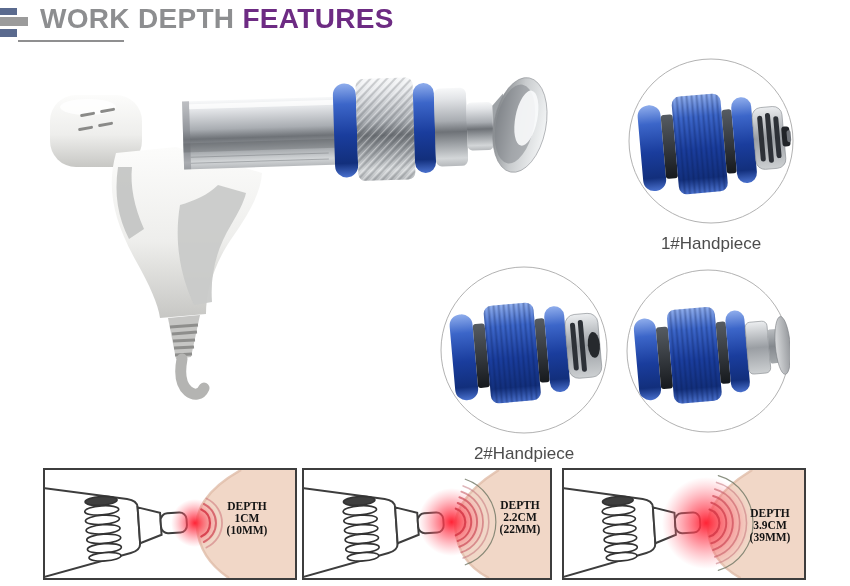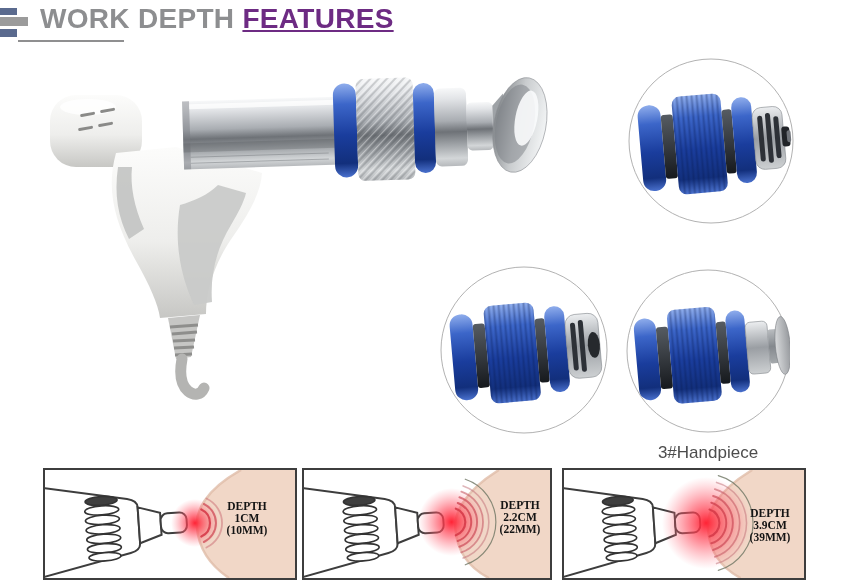--- a/index.html
+++ b/index.html
@@ -11,21 +11,21 @@
     font-family:"Liberation Sans","DejaVu Sans",sans-serif;
   }
   
   .hdr-icon { position:absolute; left:0; top:6px; width:30px; height:36px; }
   .hdr-icon .b1 { position:absolute; left:0; top:2px;  width:17px; height:7px; background:#5a6a8e; }
   .hdr-icon .b2 { position:absolute; left:0; top:11px; width:28px; height:9px; background:#9b9b9b; }
   .hdr-icon .b3 { position:absolute; left:0; top:23px; width:17px; height:8px; background:#5a6a8e; }
   .title { position:absolute; left:40px; top:3px; margin:0;
     font-size:28px; font-weight:bold; letter-spacing:.3px; white-space:nowrap;
     color:var(--title-gray,#8d8e90); }
-  .title .accent { color:var(--accent-purple,#6d2b83);text-decoration:underline; }
+  .title .accent { color:var(--accent-purple,#6d2b83); }
   .title-underline { position:absolute; left:18px; top:40px; width:106px; height:2px; background:#8f8f90; }
 
   
   .device-wrap { position:absolute; left:28px; top:55px; width:525px; height:345px; }
 
   
   .hp { position:absolute; margin:0; text-align:center; }
   .hp figcaption { margin-top:6px; font-size:17px; color:#4c4c4c; }
   #hp1 { left:628px; top:58px;  width:166px; }
   #hp2 { left:440px; top:266px; width:168px; }
@@ -180,20 +180,21 @@
     <rect x="96" y="53" width="10" height="64" rx="3" fill="url(#h1-dark)"></rect>
     <rect x="106" y="42" width="20" height="86" rx="10" fill="url(#h1-blue)"></rect>
     <rect x="126" y="54" width="30" height="62" rx="9" fill="url(#h1-chrome)" stroke="#83878c" stroke-width=".6"></rect>
     <rect x="131" y="62" width="5" height="46" rx="2.5" fill="#2d3137"></rect>
     <rect x="139" y="60" width="5" height="50" rx="2.5" fill="#2d3137"></rect>
     <rect x="147" y="64" width="5" height="42" rx="2.5" fill="#2d3137"></rect>
     <rect x="154" y="75" width="8" height="20" rx="3" fill="#212428"></rect>
     <rect x="159" y="79" width="4" height="12" rx="2" fill="#70747a"></rect>
   </g>
 </svg>
+<figcaption>1#Handpiece</figcaption>
 </figure>
 
 <figure class="hp" id="hp2">
 <svg viewBox="0 0 168 168" width="168" height="168">
   <defs>
     <linearGradient id="h2-blue" x1="0" y1="0" x2="0" y2="1">
       <stop offset="0" stop-color="#8fadec"></stop>
           <stop offset=".22" stop-color="#3c66c9"></stop>
       <stop offset=".55" stop-color="#1a3d9d"></stop>
           <stop offset=".85" stop-color="#122f7c"></stop>
@@ -219,20 +220,21 @@
     <rect x="47" y="37" width="50" height="98" rx="8" fill="url(#h2-blue)"></rect>
     <rect x="47" y="37" width="50" height="98" rx="8" fill="url(#h2-ribs)" opacity=".6"></rect>
     <rect x="97" y="54" width="10" height="64" rx="3" fill="url(#h2-dark)"></rect>
     <rect x="107" y="43" width="20" height="86" rx="10" fill="url(#h2-blue)"></rect>
     <rect x="127" y="53" width="33" height="64" rx="10" fill="url(#h2-chrome)" stroke="#83878c" stroke-width=".6"></rect>
     <rect x="132" y="61" width="5" height="48" rx="2.5" fill="#2d3137"></rect>
     <rect x="140" y="59" width="5" height="52" rx="2.5" fill="#2d3137"></rect>
     <ellipse cx="154" cy="85" rx="6" ry="13" fill="#26292d"></ellipse>
   </g>
 </svg>
+<figcaption>2#Handpiece</figcaption>
 </figure>
 
 <figure class="hp" id="hp3">
 <svg viewBox="0 0 164 164" width="164" height="164">
   <defs>
     <linearGradient id="h3-blue" x1="0" y1="0" x2="0" y2="1">
       <stop offset="0" stop-color="#8fadec"></stop>
           <stop offset=".22" stop-color="#3c66c9"></stop>
       <stop offset=".55" stop-color="#1a3d9d"></stop>
           <stop offset=".85" stop-color="#122f7c"></stop>
@@ -262,21 +264,20 @@
     <rect x="44" y="38" width="48" height="94" rx="8" fill="url(#h3-blue)"></rect>
     <rect x="44" y="38" width="48" height="94" rx="8" fill="url(#h3-ribs)" opacity=".6"></rect>
     <rect x="92" y="54" width="10" height="62" rx="3" fill="url(#h3-dark)"></rect>
     <rect x="102" y="44" width="19" height="82" rx="9.5" fill="url(#h3-blue)"></rect>
     <rect x="121" y="57" width="22" height="52" rx="5" fill="url(#h3-chrome)" stroke="#83878c" stroke-width=".6"></rect>
     <rect x="143" y="66" width="11" height="34" rx="2" fill="url(#h3-chrome)"></rect>
     <rect x="143" y="66" width="11" height="34" rx="2" fill="#5d6166" opacity=".35"></rect>
     <ellipse cx="157" cy="83" rx="7.5" ry="29" fill="url(#h3-disc)" stroke="#7a7e82" stroke-width=".6"></ellipse>
   </g>
 </svg>
-<figcaption>3#Handpiece</figcaption>
 </figure>
 
 <div class="panel" id="p1">
 <svg viewBox="0 0 250 108" preserveAspectRatio="none">
   <defs>
     <radialGradient id="p1-glow">
       <stop offset="0" stop-color="#ff2335" stop-opacity="1"></stop>
       <stop offset=".45" stop-color="#ff4c5e" stop-opacity=".6"></stop>
       <stop offset="1" stop-color="#ff7585" stop-opacity="0"></stop>
     </radialGradient>

